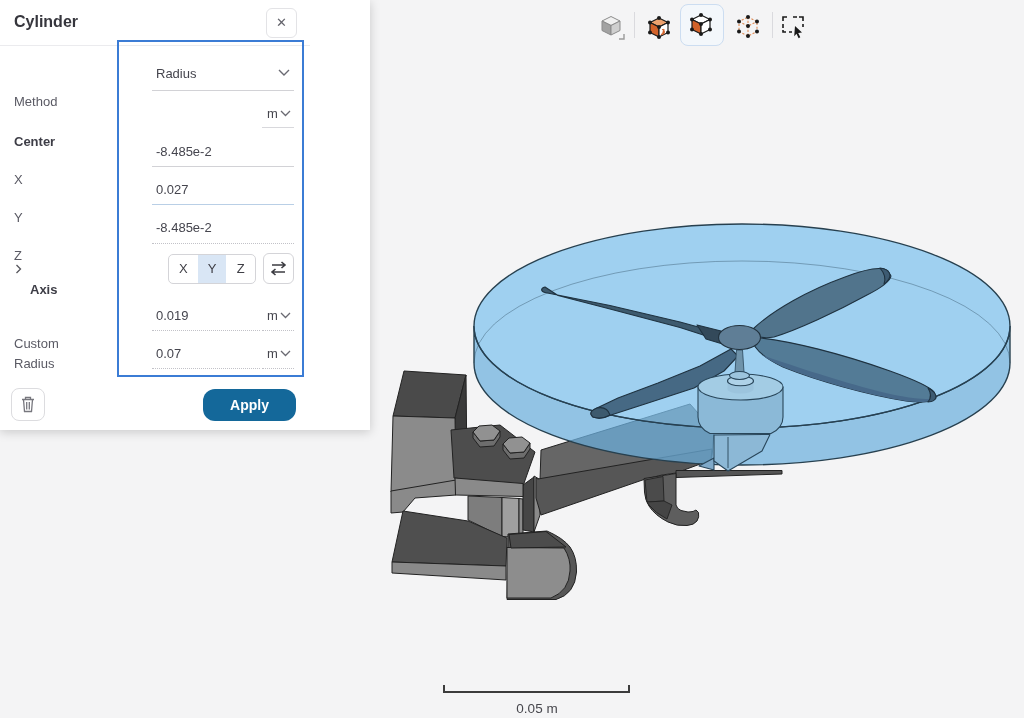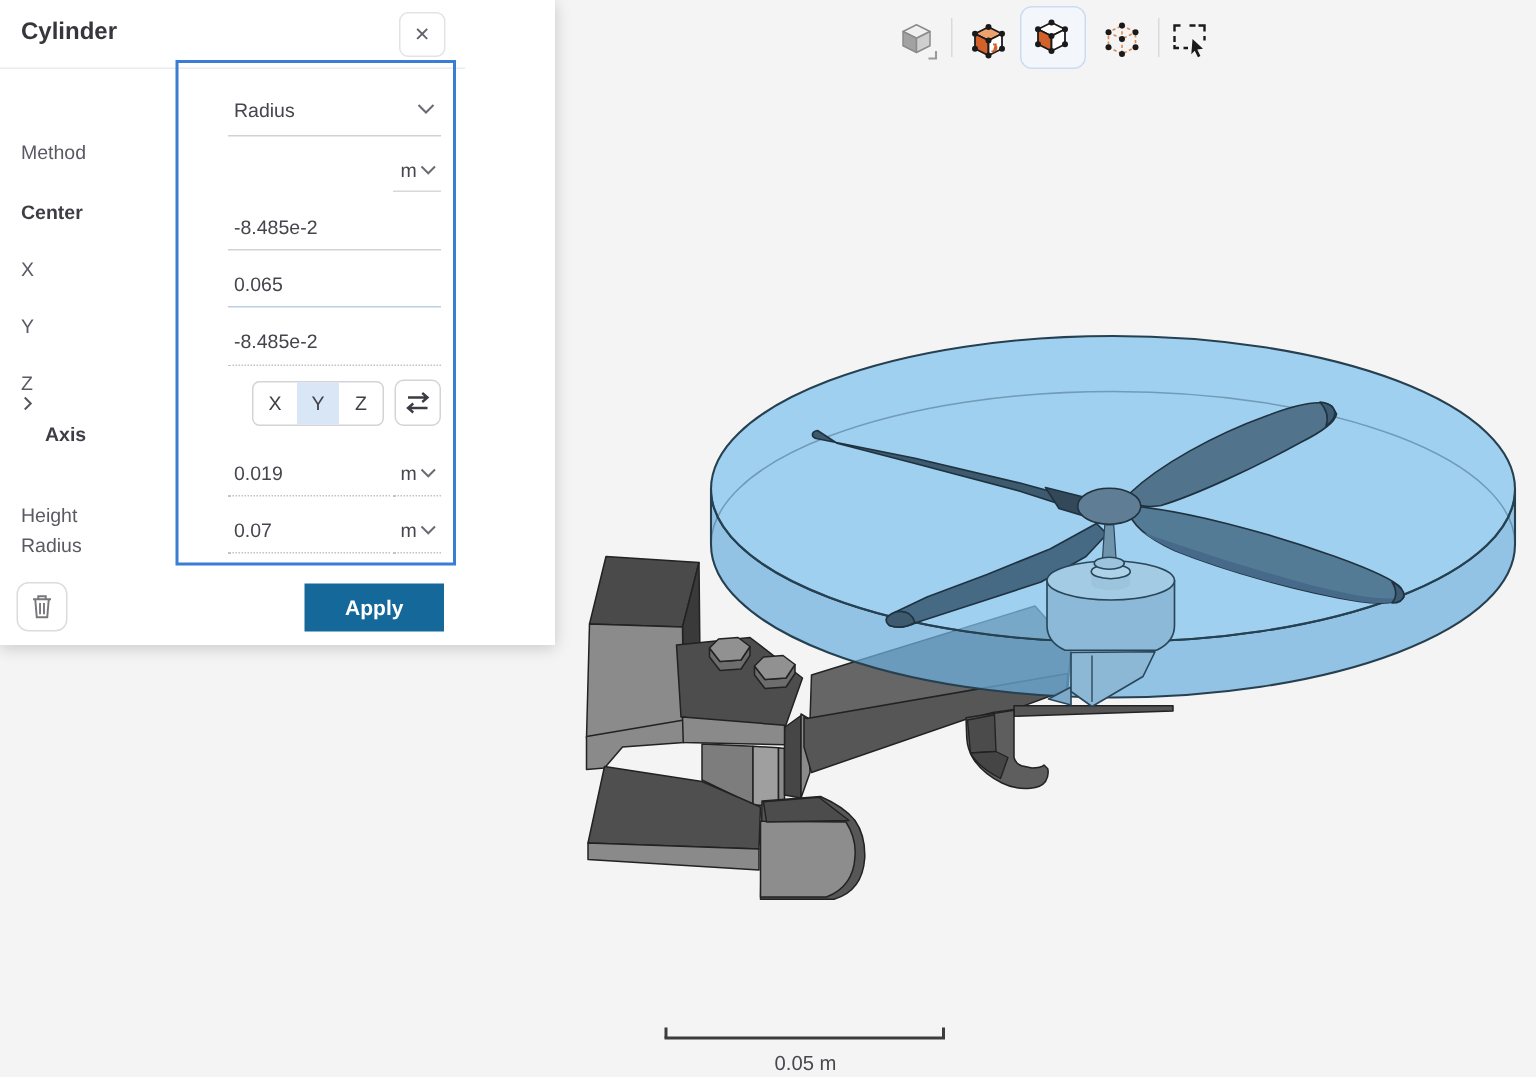--- a/index.html
+++ b/index.html
@@ -25,21 +25,21 @@
   .unit{position:absolute;left:267px;font-size:13px;color:#45454e;}
   .chev{position:absolute;}
   
   #seg{position:absolute;left:168px;top:254px;width:86px;height:28px;border:1px solid #d4d4d8;
     border-radius:5px;display:flex;background:#fff;}
   #seg div{flex:1;text-align:center;line-height:28px;font-size:13px;color:#3f3f46;}
   #seg div.on{background:#d9e6f5;}
   #swapBtn{position:absolute;left:263px;top:253px;width:29px;height:29px;border:1px solid #d4d4d8;border-radius:6px;}
   
   #trashBtn{position:absolute;left:11px;top:388px;width:32px;height:31px;border:1px solid #dcdcdf;border-radius:8px;}
-  #applyBtn{position:absolute;left:203px;top:389px;width:93px;height:32px;background:#14689a;border-radius:0;
+  #applyBtn{position:absolute;left:203px;top:389px;width:93px;height:32px;background:#14689a;border-radius:12px;
     color:#fff;font-size:14px;font-weight:bold;text-align:center;line-height:32px;}
   
   .tool{position:absolute;}
   #selBox{position:absolute;left:680px;top:4px;width:42px;height:40px;background:#f3f7fb;
     border:1px solid #ccddf1;border-radius:8px;}
   .vsep{position:absolute;top:12px;width:1px;height:26px;background:#dadade;}
 </style>
 </head>
 <body>
 <svg id="scene" width="1024" height="718" viewBox="0 0 1024 718">
@@ -211,42 +211,42 @@
   <svg class="chev" style="left:280px;top:110px" width="11" height="7">
       <polyline points="1,1 5.5,5.5 10,1" fill="none" stroke="#6a6a72" stroke-width="1.3"></polyline>
     </svg>
   <div class="mini" style="top:126px;border-bottom:1px solid #d8d8dc"></div>
 
   <div class="lab" style="top:144px">X</div>
   <div class="val" style="top:144px">-8.485e-2</div>
   <div class="ul" style="top:166px"></div>
 
   <div class="lab" style="top:182px">Y</div>
-  <div class="val" style="top:182px">0.065</div>
+  <div class="val" style="top:182px">0.027</div>
   <div class="ul" style="top:204px;background:#b9cfe6"></div>
 
   <div class="lab" style="top:220px">Z</div>
   <div class="val" style="top:220px">-8.485e-2</div>
   <div class="ul dot" style="top:242px"></div>
 
   <svg class="chev" style="left:15px;top:264px" width="7" height="10">
       <polyline points="1.5,1 5.5,5 1.5,9" fill="none" stroke="#55555c" stroke-width="1.3"></polyline>
     </svg>
   <div class="lab b" style="left:30px;top:254px">Axis</div>
   <div id="seg">
       <div>X</div>
       <div class="on">Y</div>
       <div>Z</div>
     </div>
   <svg id="swapBtn" viewBox="0 0 29 29">
     <path d="M8 11h12 M17.5 8l3.5 3-3.5 3" fill="none" stroke="#3c3c42" stroke-width="1.6"></path>
     <path d="M21 18H9 M11.5 15L8 18l3.5 3" fill="none" stroke="#3c3c42" stroke-width="1.6"></path>
   </svg>
 
-  <div class="lab" style="top:308px">Height</div>
+  <div class="lab" style="top:308px">Custom</div>
   <div class="val" style="top:308px">0.019</div>
   <div class="ul dot short" style="top:329px"></div>
   <div class="unit" style="top:308px">m</div>
   <svg class="chev" style="left:280px;top:312px" width="11" height="7">
       <polyline points="1,1 5.5,5.5 10,1" fill="none" stroke="#6a6a72" stroke-width="1.3"></polyline>
     </svg>
   <div class="mini" style="top:329px"></div>
 
   <div class="lab" style="top:328px">Radius</div>
   <div class="val" style="top:346px">0.07</div>

